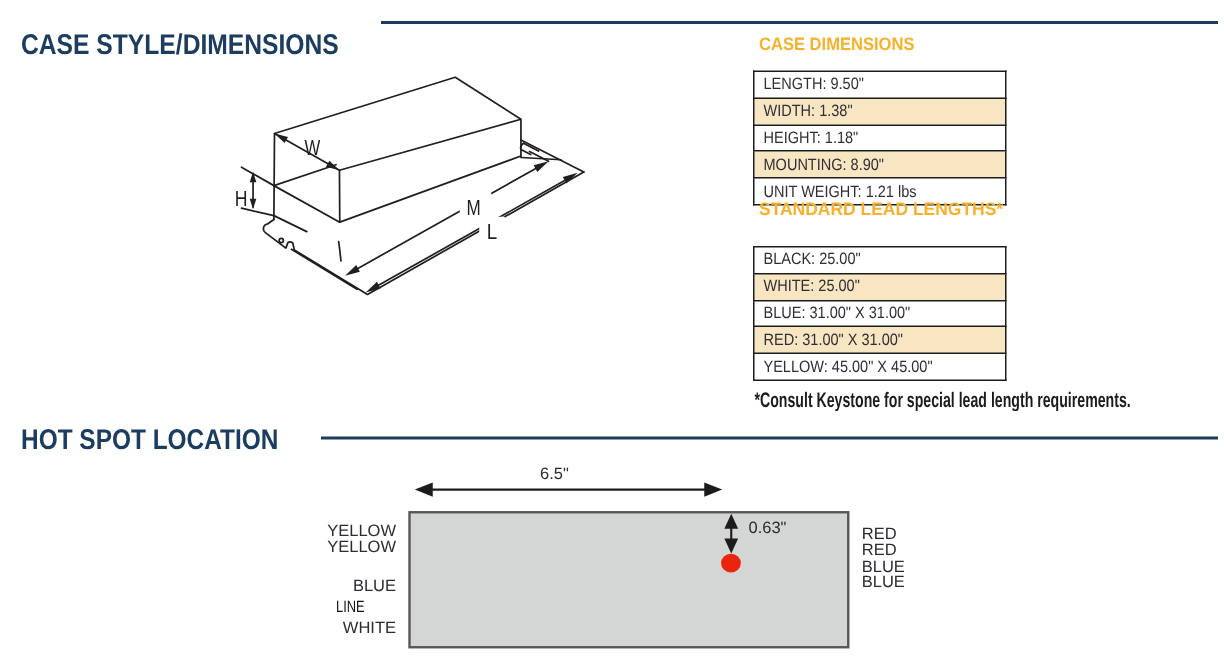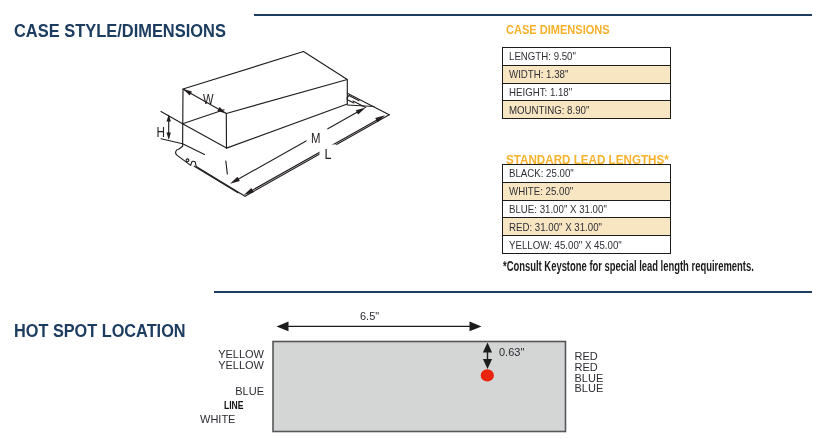--- a/index.html
+++ b/index.html
@@ -17,42 +17,45 @@
   td .cnd{display:inline-block;transform:scaleX(0.88);transform-origin:0 50%;white-space:nowrap;}
   .cream{background:#f8e5c2;}
   .lab{position:absolute;font-size:11px;color:#2b2b33;white-space:nowrap;}
 </style>
 </head>
 <body>
 
 <div class="abs" style="left:14px;top:20px;"><span class="navyhdr" style="transform:scaleX(0.865);">CASE STYLE/DIMENSIONS</span></div>
 <div class="rule" style="left:254px;top:13.8px;width:558px;"></div>
 
-<div class="abs" style="left:14px;top:282.7px;margin-top:37px;"><span class="navyhdr" style="transform:scaleX(0.857);">HOT SPOT LOCATION</span></div>
+<div class="abs" style="left:14px;top:282.7px;"><span class="navyhdr" style="transform:scaleX(0.857);">HOT SPOT LOCATION</span></div>
 <div class="rule" style="left:214px;top:290.5px;width:598px;"></div>
 
 <div class="abs" style="left:506px;top:20px;"><span class="goldhdr" style="transform:scaleX(0.92);">CASE DIMENSIONS</span></div>
 <table class="spec" style="left:502px;top:47px;width:169px;">
   <tbody>
       <tr>
         <td><span class="cnd">LENGTH: 9.50"</span></td>
       </tr>
   <tr>
         <td class="cream"><span class="cnd">WIDTH: 1.38"</span></td>
       </tr>
   <tr>
         <td><span class="cnd">HEIGHT: 1.18"</span></td>
       </tr>
   <tr>
         <td class="cream"><span class="cnd">MOUNTING: 8.90"</span></td>
       </tr>
+  <tr>
+        <td><span class="cnd">UNIT WEIGHT: 1.21 lbs</span></td>
+      </tr>
 </tbody>
   </table>
 
-<div class="abs" style="left:506px;top:150px;"><span class="goldhdr" id="sll" style="transform:scaleX(0.97);">STANDARD LEAD LENGTHS*</span></div>
+<div class="abs" style="left:506px;top:130px;"><span class="goldhdr" id="sll" style="transform:scaleX(0.97);">STANDARD LEAD LENGTHS*</span></div>
 <table class="spec" style="left:502px;top:164px;width:169px;">
   <tbody>
       <tr>
         <td><span class="cnd">BLACK: 25.00"</span></td>
       </tr>
   <tr>
         <td class="cream"><span class="cnd">WHITE: 25.00"</span></td>
       </tr>
   <tr>
         <td><span class="cnd">BLUE: 31.00" X 31.00"</span></td>
@@ -148,19 +151,19 @@
 
   <ellipse cx="487.3" cy="375.4" rx="6.6" ry="6.2" fill="#e9260d"></ellipse>
 </svg>
 
 <div class="lab" style="left:360px;top:309.5px;">6.5"</div>
 <div class="lab" style="left:499px;top:346px;">0.63"</div>
 
 <div class="lab" style="left:200px;top:347.5px;width:64px;text-align:right;">YELLOW</div>
 <div class="lab" style="left:200px;top:359px;width:64px;text-align:right;">YELLOW</div>
 <div class="lab" style="left:200px;top:385.2px;width:64px;text-align:right;">BLUE</div>
-<div class="lab" style="left:223.5px;top:398.8px;font-weight:bold;color:#111;"><span style="display:inline-block;transform:scaleX(0.78);transform-origin:0 0;">LINE</span></div>
-<div class="lab" style="left:200px;top:412.8px;width:64px;text-align:left;">WHITE</div>
+<div class="lab" style="left:223.5px;top:398.8px;font-weight:normal;color:#111;"><span style="display:inline-block;transform:scaleX(0.78);transform-origin:0 0;">LINE</span></div>
+<div class="lab" style="left:200px;top:412.8px;width:64px;text-align:right;">WHITE</div>
 
 <div class="lab" style="left:574.5px;top:350px;">RED</div>
 <div class="lab" style="left:574.5px;top:360.6px;">RED</div>
 <div class="lab" style="left:574.5px;top:371.8px;">BLUE</div>
 <div class="lab" style="left:574.5px;top:381.5px;">BLUE</div>
 
 </body></html>

